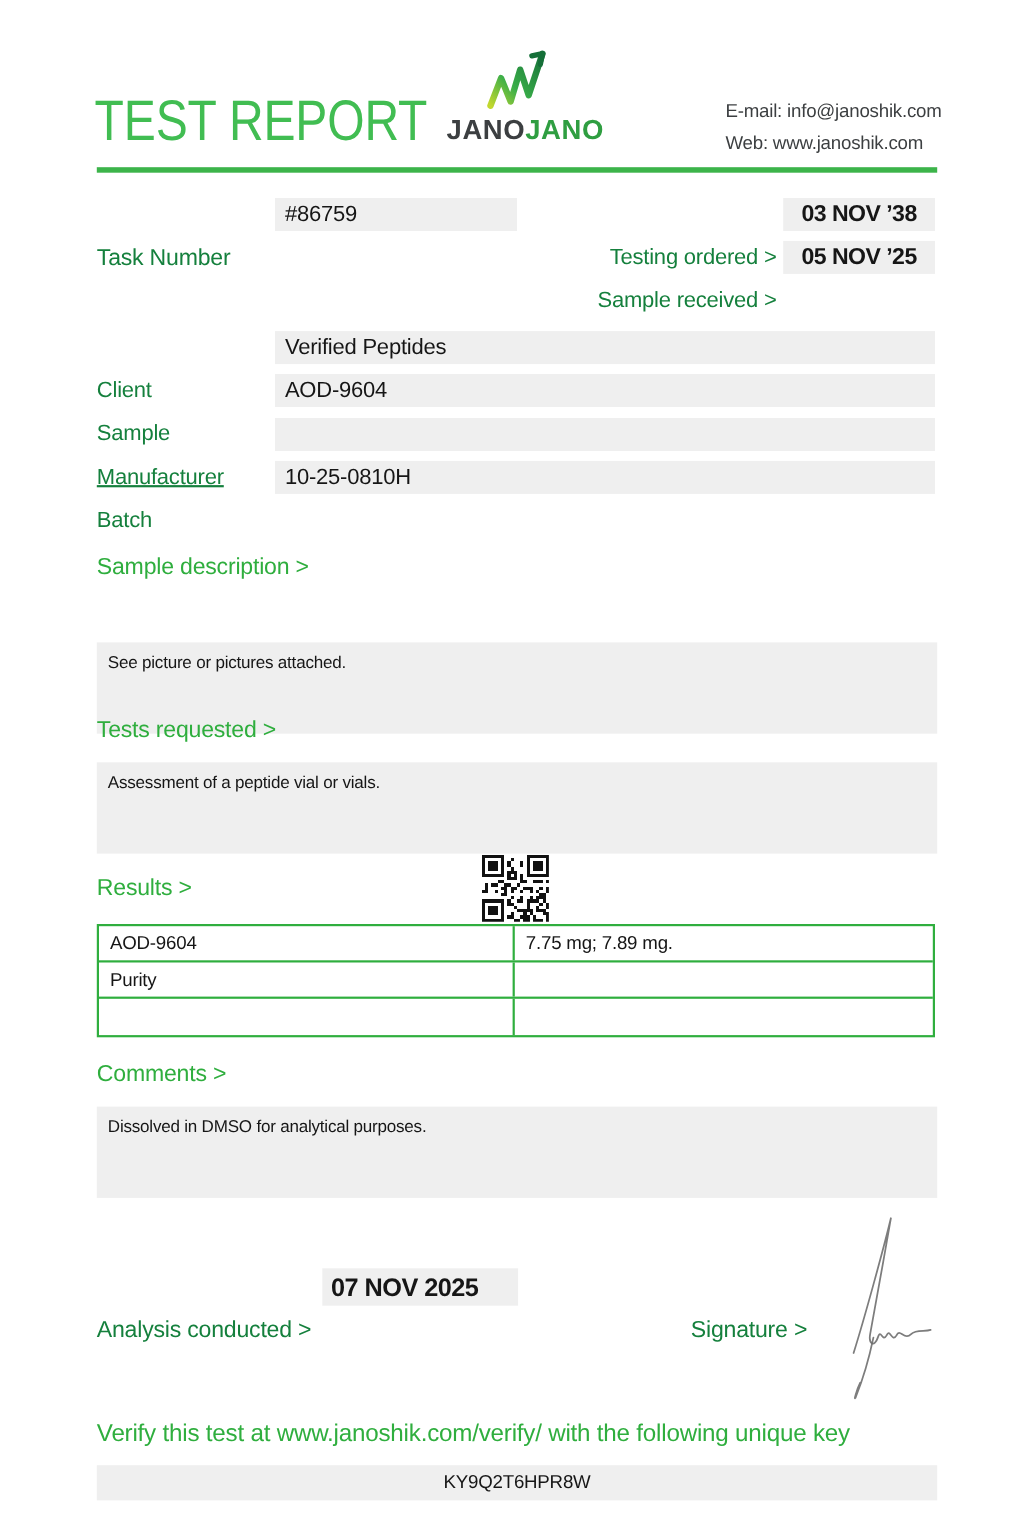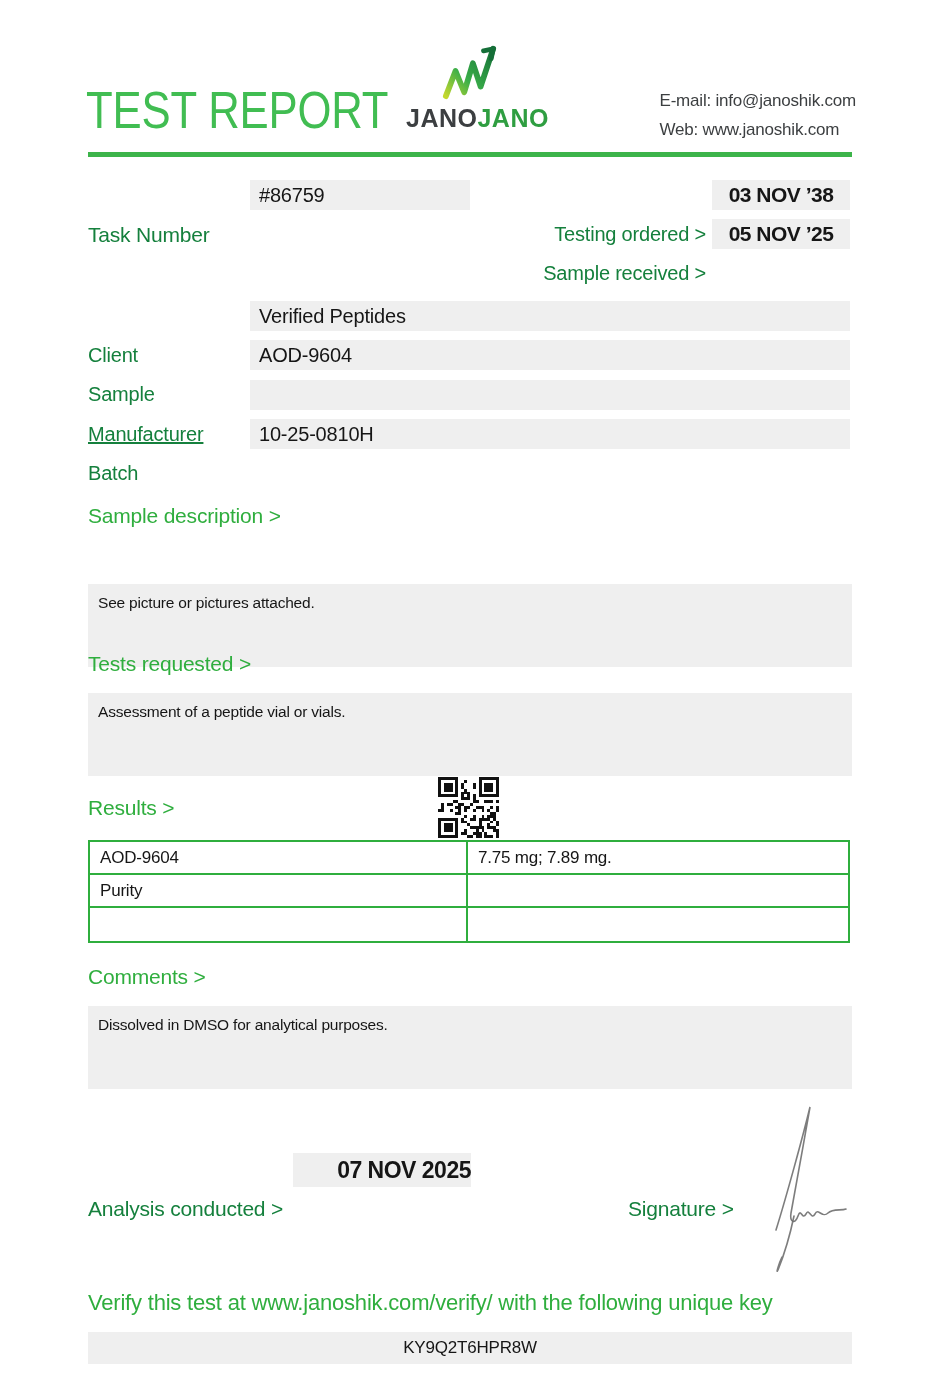--- a/index.html
+++ b/index.html
@@ -42,21 +42,21 @@
   .rcell{line-height:31px;font-size:17px;padding-left:10px;box-sizing:border-box;white-space:nowrap;}
   .rcell.c1{width:378px;border-right:2px solid #2fae3e;}
   .rcell.c2{flex:1;}
 
   
   .qr{position:absolute;left:438px;top:777px;width:61px;height:61px;}
   .signature{position:absolute;left:748px;top:1100px;}
 
   
   .analysis-label{left:88px;top:1158px;font-size:21px;}
-  .analysis-box{left:293px;top:1153px;width:178px;height:34px;font-size:23px;font-weight:700;line-height:34px;padding-left:24px;letter-spacing:-0.5px;text-align:right;}
+  .analysis-box{left:293px;top:1153px;width:178px;height:34px;font-size:23px;font-weight:700;line-height:34px;padding-left:8px;letter-spacing:-0.5px;}
   .sig-label{left:628px;top:1158px;font-size:21px;}
   .verify-line{position:absolute;left:88px;top:1290px;width:770px;font-size:22px;color:#2fae3e;white-space:nowrap;}
   .key-box{left:88px;top:1332px;width:764px;height:32px;text-align:center;line-height:32px;font-size:17px;}
 </style>
 </head>
 <body>
 
 <div class="page">
 
   <div class="report-title">TEST REPORT</div>

